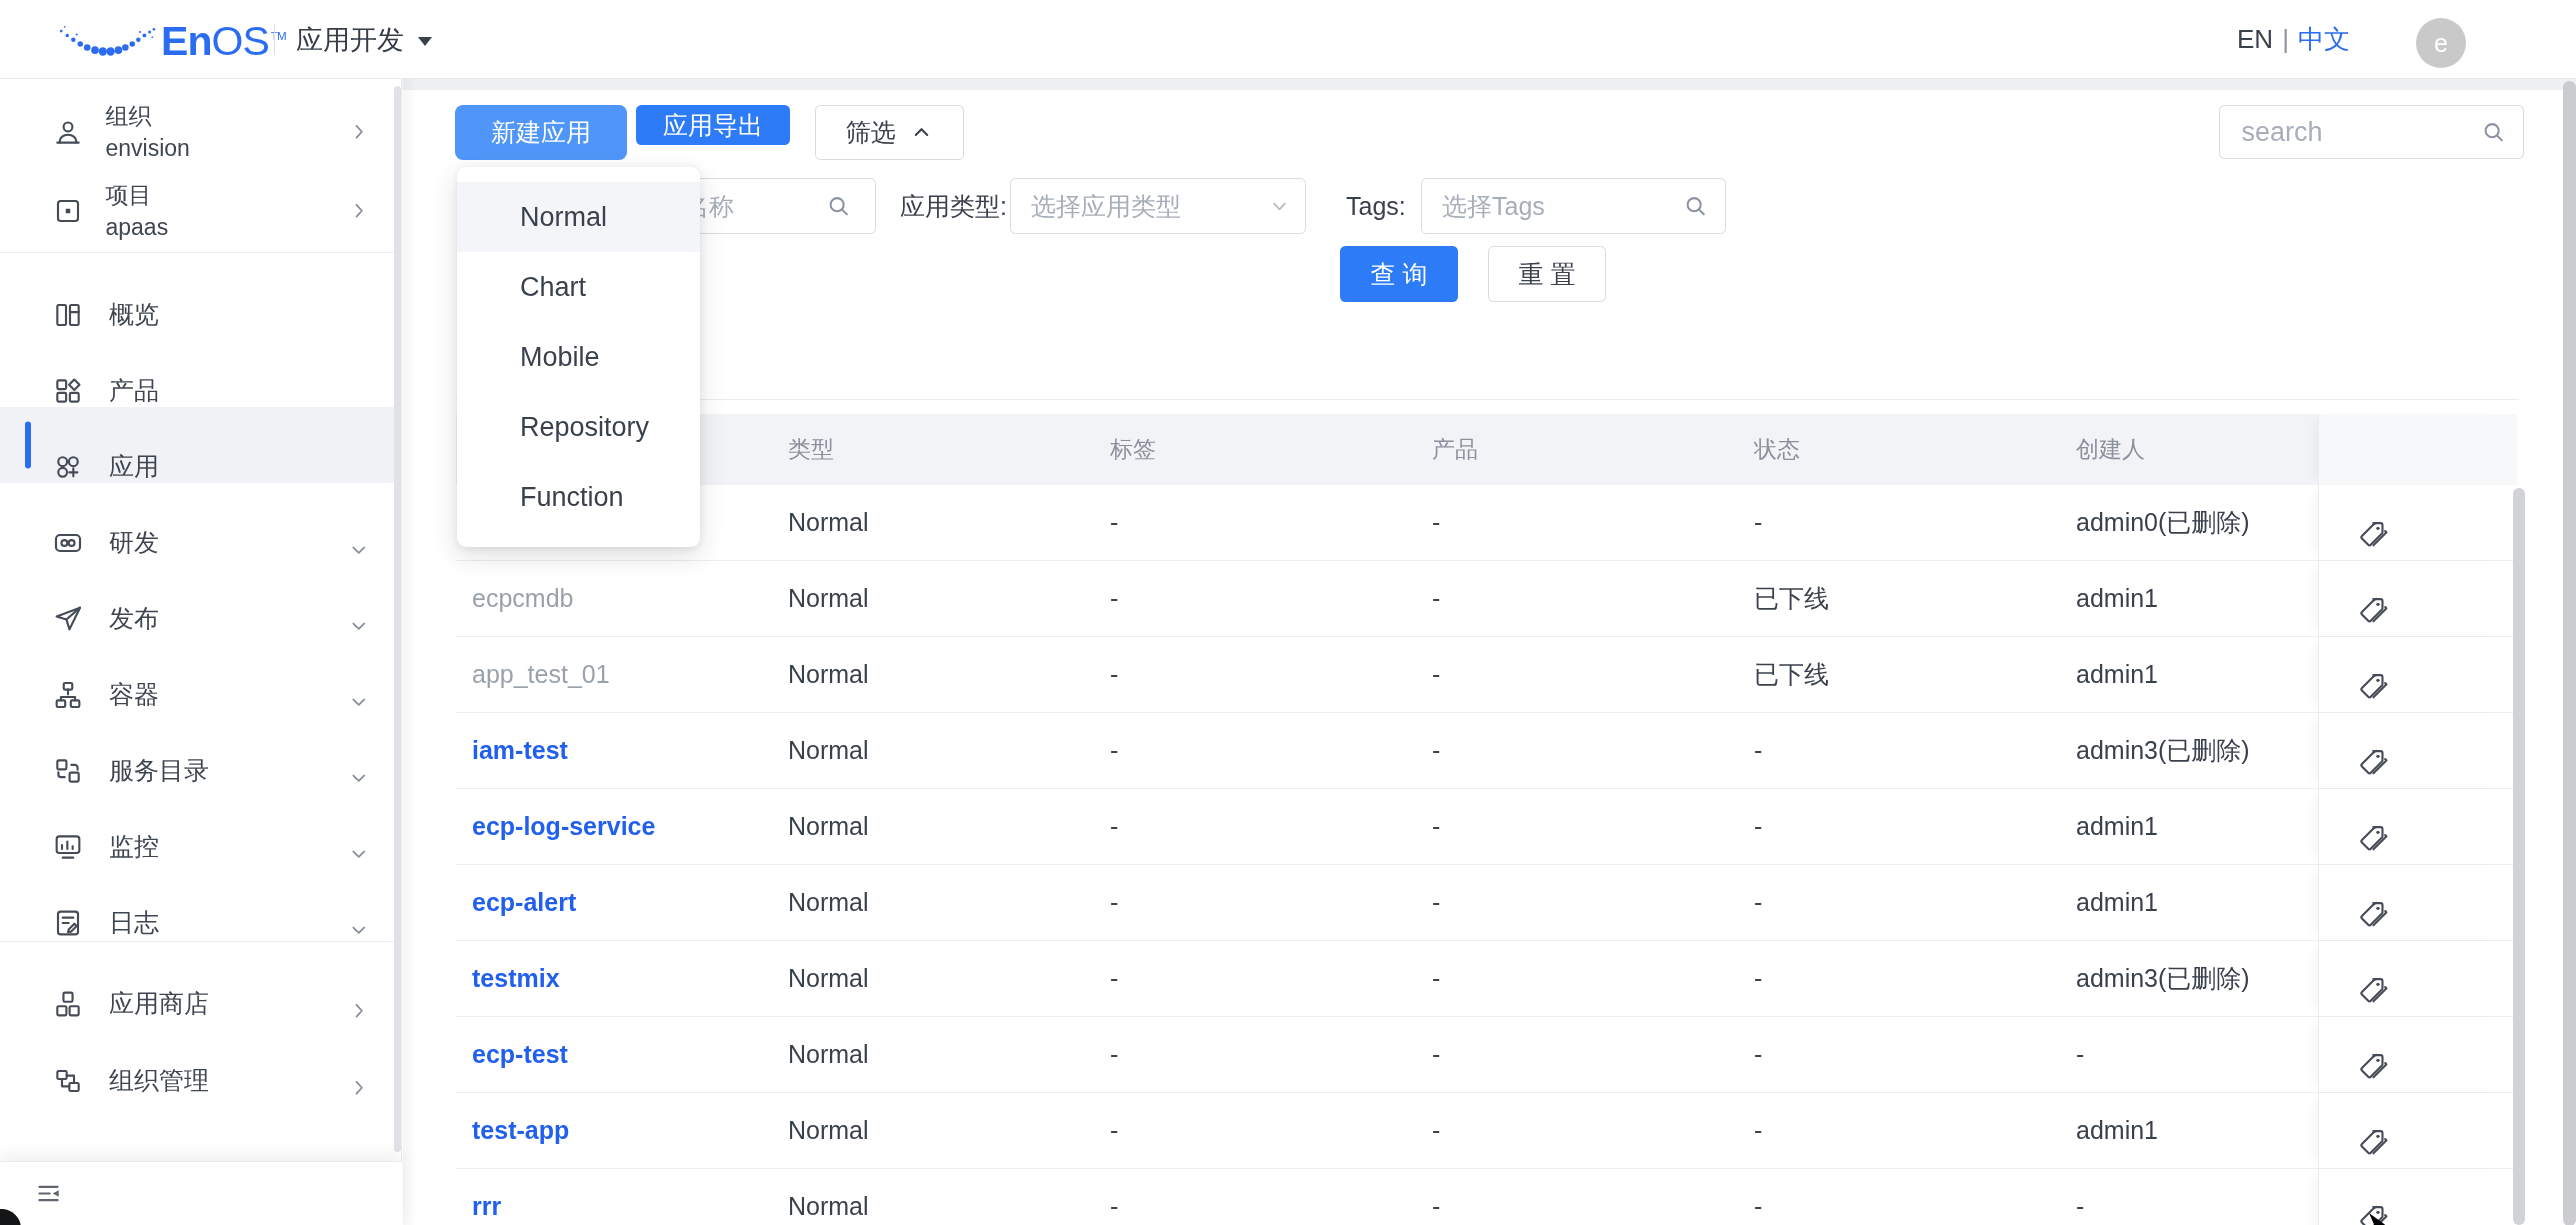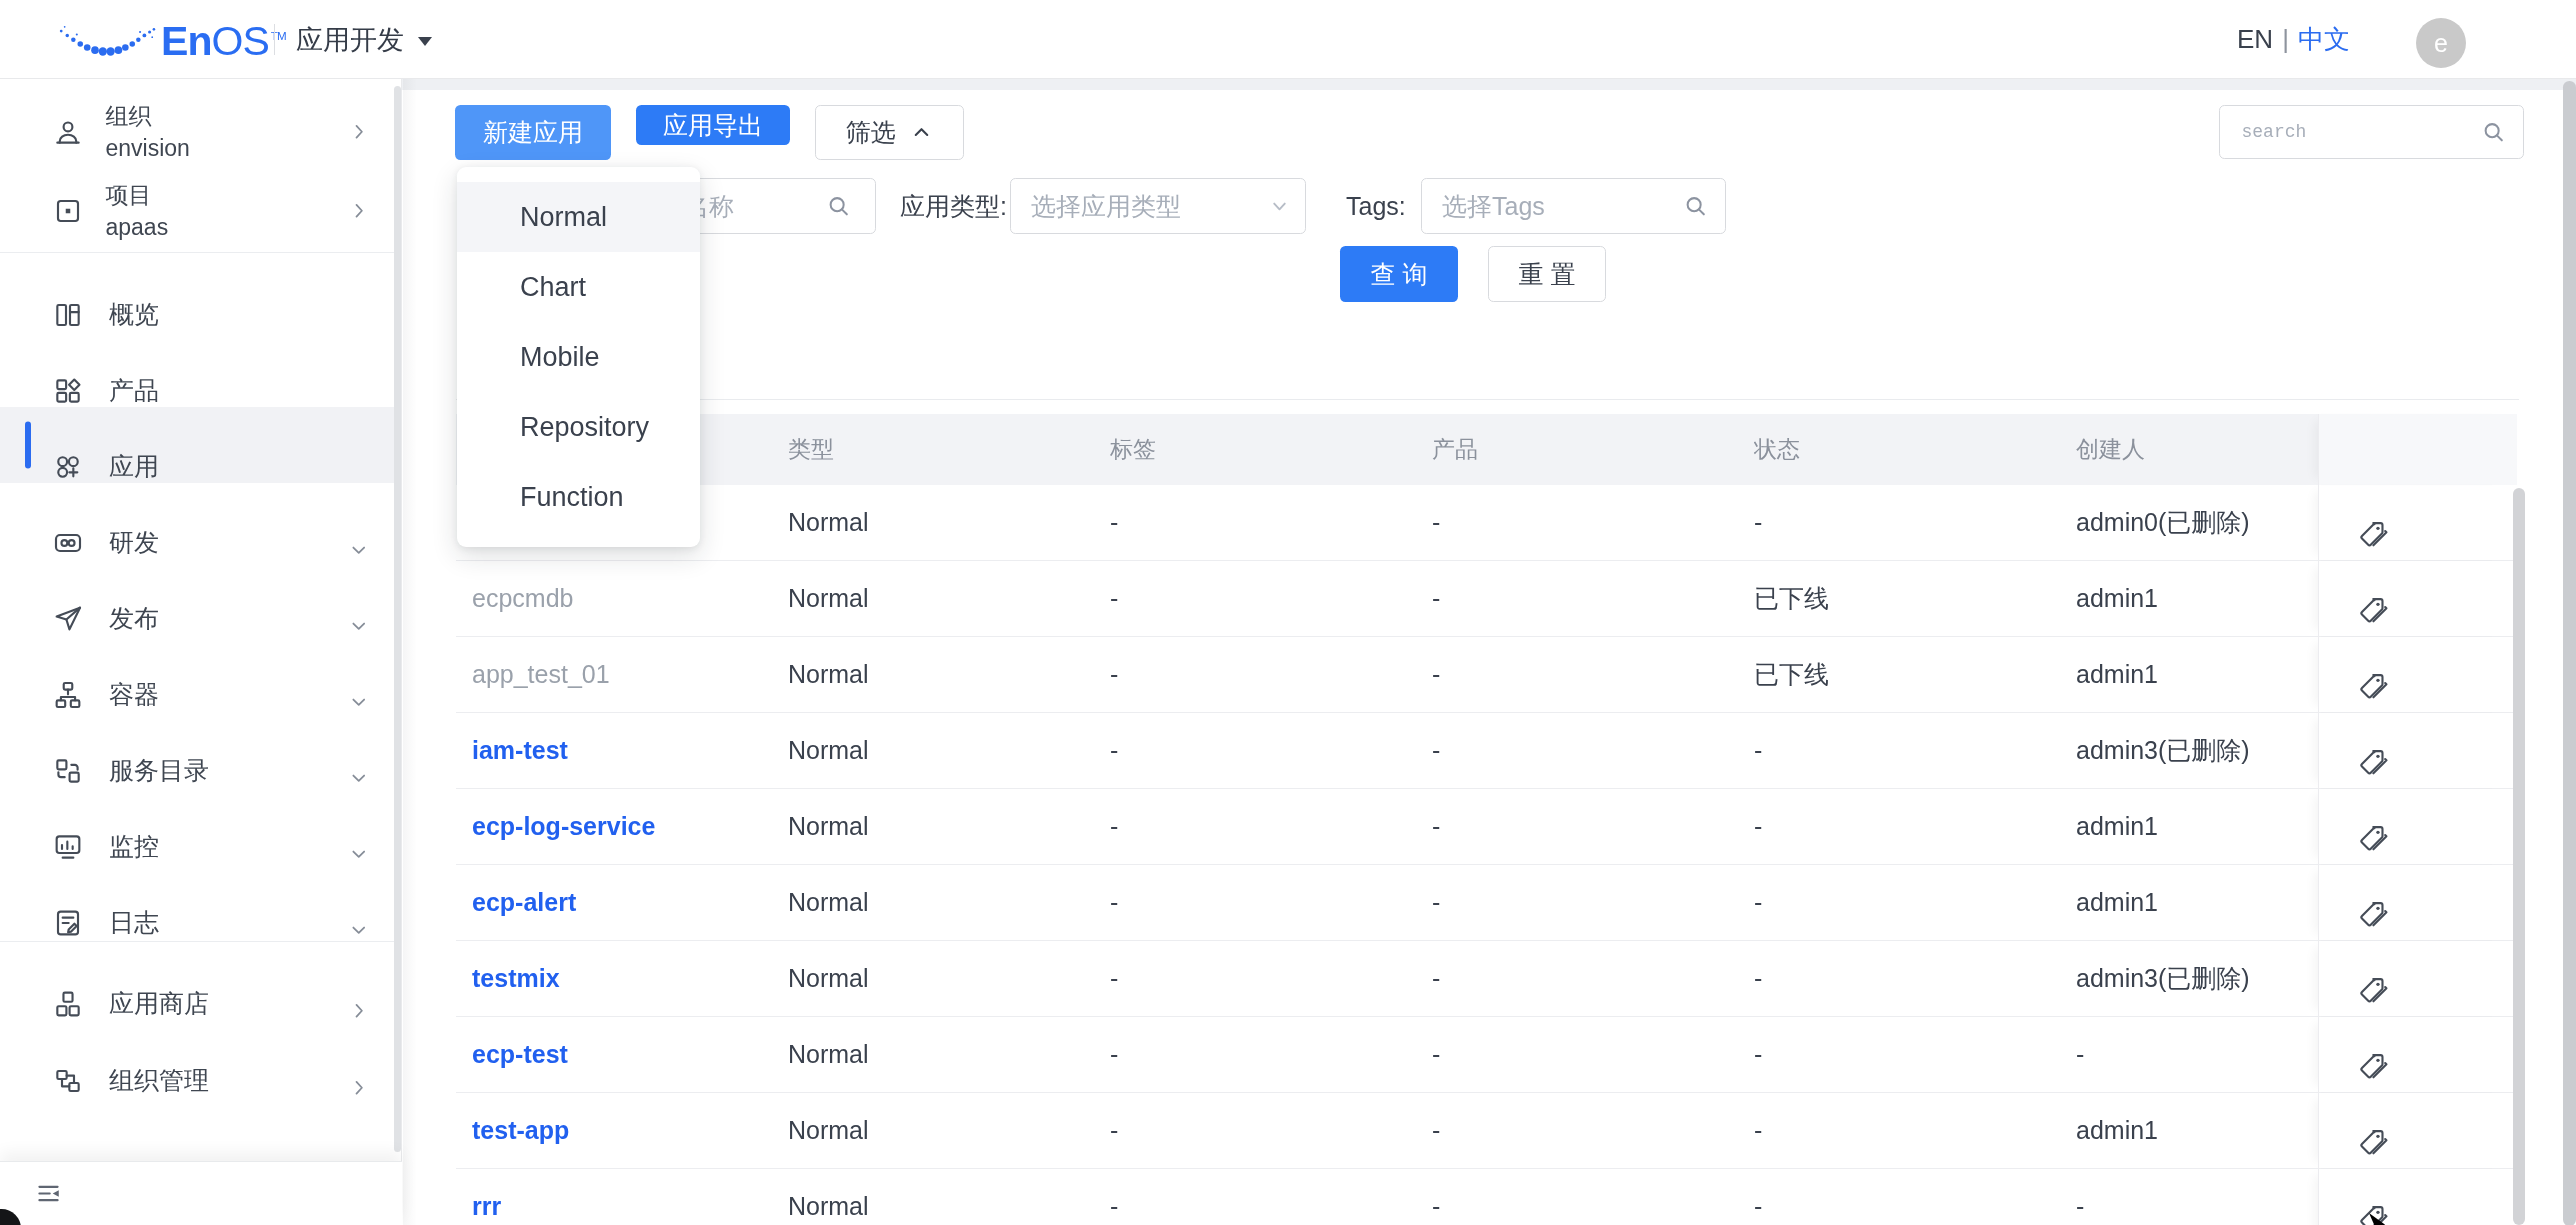--- a/index.html
+++ b/index.html
@@ -51,29 +51,29 @@
   .sidebar-scrollbar { position:absolute; left:394px; top:86px; width:7.2px; height:1066px; background:#e0e2e5; border-radius:3.6px; z-index:12; }
   .sidebar-footer { position:absolute; left:0; top:1161px; width:402px; height:64px; background:#fff;
                     border-top:0.9px solid #e8eaec; box-shadow:0 -9px 14.3px rgba(0,0,0,0.05); z-index:20;
                     display:flex; align-items:center; padding-left:34px; }
   .collapse-btn { width:29px; height:29px; cursor:pointer; }
   .collapse-btn svg { width:100%; height:100%; fill:none; stroke:#5f6672; stroke-width:1.8; stroke-linecap:round; }
   .corner-dot { position:absolute; left:-18px; top:1209px; width:39px; height:39px; border-radius:50%; background:#141517; z-index:55; }
 
   
   .btn { display:flex; align-items:center; justify-content:center; border-radius:5.4px; font-size:25px; cursor:pointer; }
-  .btn-new { position:absolute; left:455px; top:105px; width:156px; height:55px; background:#4f96f8; color:#fff; }
+  .btn-new { position:absolute; left:455px; top:105px; width:172px; height:55px; background:#4f96f8; color:#fff;border-radius:8px; }
   .btn-export { position:absolute; left:636px; top:105px; width:154px; height:40px; background:#2d7bf6; color:#fff; }
   .btn-filter { position:absolute; left:815px; top:105px; width:149px; height:55px; background:#fff;
                 border:0.9px solid #d8dade; color:#3a414d; gap:14.3px; }
   .chev-dark { width:23px; height:23px; }
   .chev-dark svg { stroke:#3a414d; stroke-width:2.2; }
   .search-box { position:absolute; left:2219px; top:105px; width:305px; height:54px; border:0.9px solid #d8dade; border-radius:5.4px; background:#fff; }
   .search-box input { width:100%; height:100%; border:none; outline:none; background:transparent;
-                      padding:0 57px 0 21.5px; font-size:18px; color:#3a414d; font-family:Liberation Mono, monospace; }
+                      padding:0 57px 0 21.5px; font-size:27px; color:#3a414d; font-family:Liberation Sans, sans-serif; }
   .search-box input::placeholder, .field input::placeholder { color:#a7aeb9; }
   .mag { position:absolute; right:16px; top:50%; transform:translateY(-50%); width:27px; height:27px; }
   .mag svg { width:100%; height:100%; fill:none; stroke:#8c93a0; stroke-width:1.8; stroke-linecap:round; }
 
   
   .field { position:absolute; top:178px; height:56px; border:0.9px solid #d8dade; border-radius:5.4px; background:#fff; }
   .field input { width:100%; height:100%; border:none; outline:none; background:transparent; font-size:25px;
                  color:#3a414d; font-family:inherit; }
   .name-field { left:502px; width:374px; }
   .name-field input { padding:0 63px 0 131px; }

